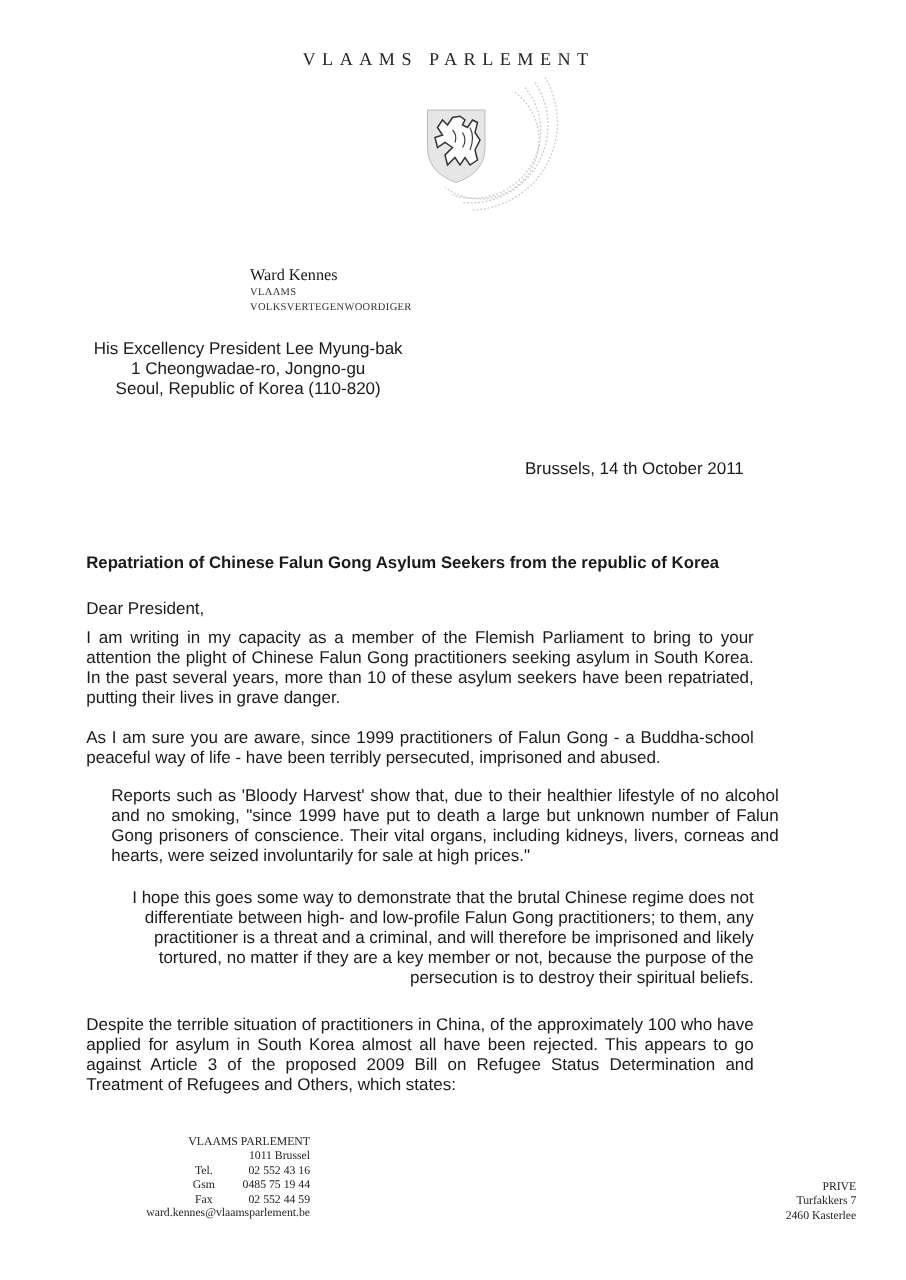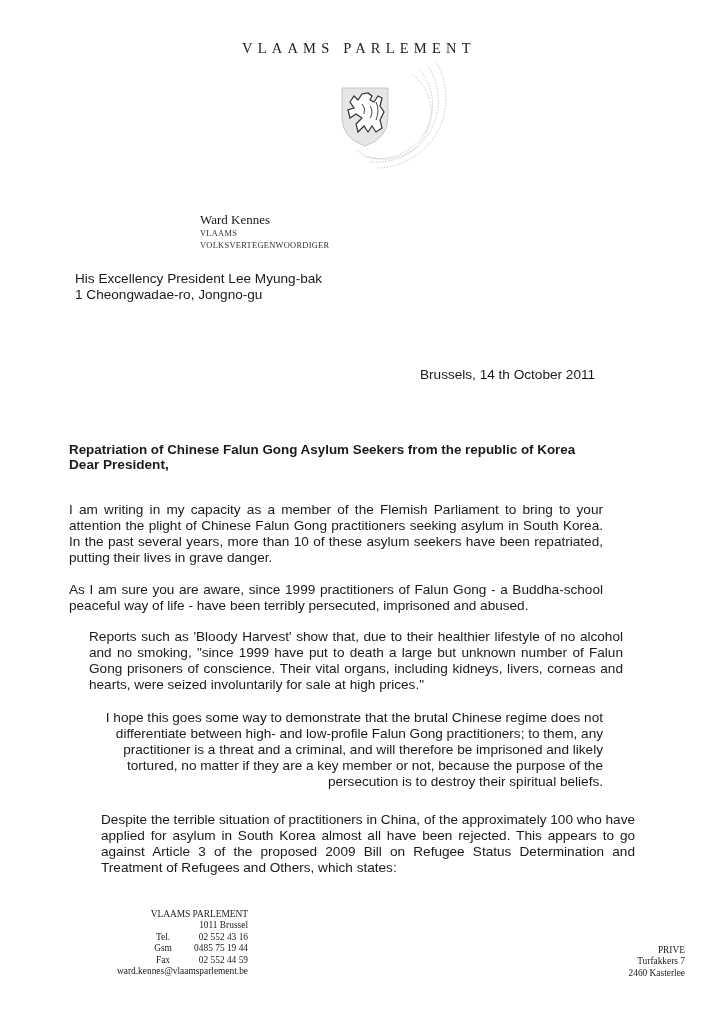--- a/index.html
+++ b/index.html
@@ -57,55 +57,54 @@
     .text {
       font-size: 13.6px;
       line-height: 16px;
       color: #1a1a1a;
     }
     .recipient {
       position: absolute;
       left: 75px;
       top: 271px;
     }
-    .recipient div { white-space: nowrap; }
+    .recipient div { white-space: nowrap; text-align: center; }
 
     .date {
       position: absolute;
       left: 420px;
       top: 367px;
       white-space: nowrap;
     }
     .subject {
       position: absolute;
       left: 69px;
       top: 410px;
       font-weight: bold;
       white-space: nowrap;
       font-size: 13.4px;
       margin-top: 32px;
     }
     .salutation {
       position: absolute;
       left: 69px;
-      top: 457px;
-      font-weight: bold;
+      top: 479px;
     }
     .para {
       position: absolute;
       left: 69px;
       width: 534px;
       text-align: justify;
     }
     .para.ragged { text-align: right; }
     #p1 { top: 502px; }
     #p2 { top: 582px; }
     #p3 { top: 629px; margin-left: 20px; }
     #p4 { top: 710px; }
-    #p5 { top: 812px; margin-left: 32px; }
+    #p5 { top: 812px; }
 
     .footer-left {
       position: absolute;
       left: 90px;
       top: 909px;
       width: 158px;
       text-align: right;
       font-size: 9.4px;
       line-height: 11.4px;
       color: #222;
@@ -153,20 +152,21 @@
 
 <div class="sender-block serif">
   <div class="sender-name">Ward Kennes</div>
   <div class="sender-sub">VLAAMS</div>
   <div class="sender-sub">VOLKSVERTEGENWOORDIGER</div>
 </div>
 
 <div class="recipient text">
   <div>His Excellency President Lee Myung-bak</div>
   <div>1 Cheongwadae-ro, Jongno-gu</div>
+  <div>Seoul, Republic of Korea (110-820)</div>
 </div>
 
 <div class="date text">Brussels, 14 th October 2011</div>
 
 <div class="subject text">Repatriation of Chinese Falun Gong Asylum Seekers from the republic of Korea</div>
 
 <div class="salutation text">Dear President,</div>
 
 <div id="p1" class="para text">I am writing in my capacity as a member of the Flemish Parliament to bring to your attention the plight of Chinese Falun Gong practitioners seeking asylum in South Korea. In the past several years, more than 10 of these asylum seekers have been repatriated, putting their lives in grave danger.</div>
 <div id="p2" class="para text">As I am sure you are aware, since 1999 practitioners of Falun Gong - a Buddha-school peaceful way of life - have been terribly persecuted, imprisoned and abused.</div>

